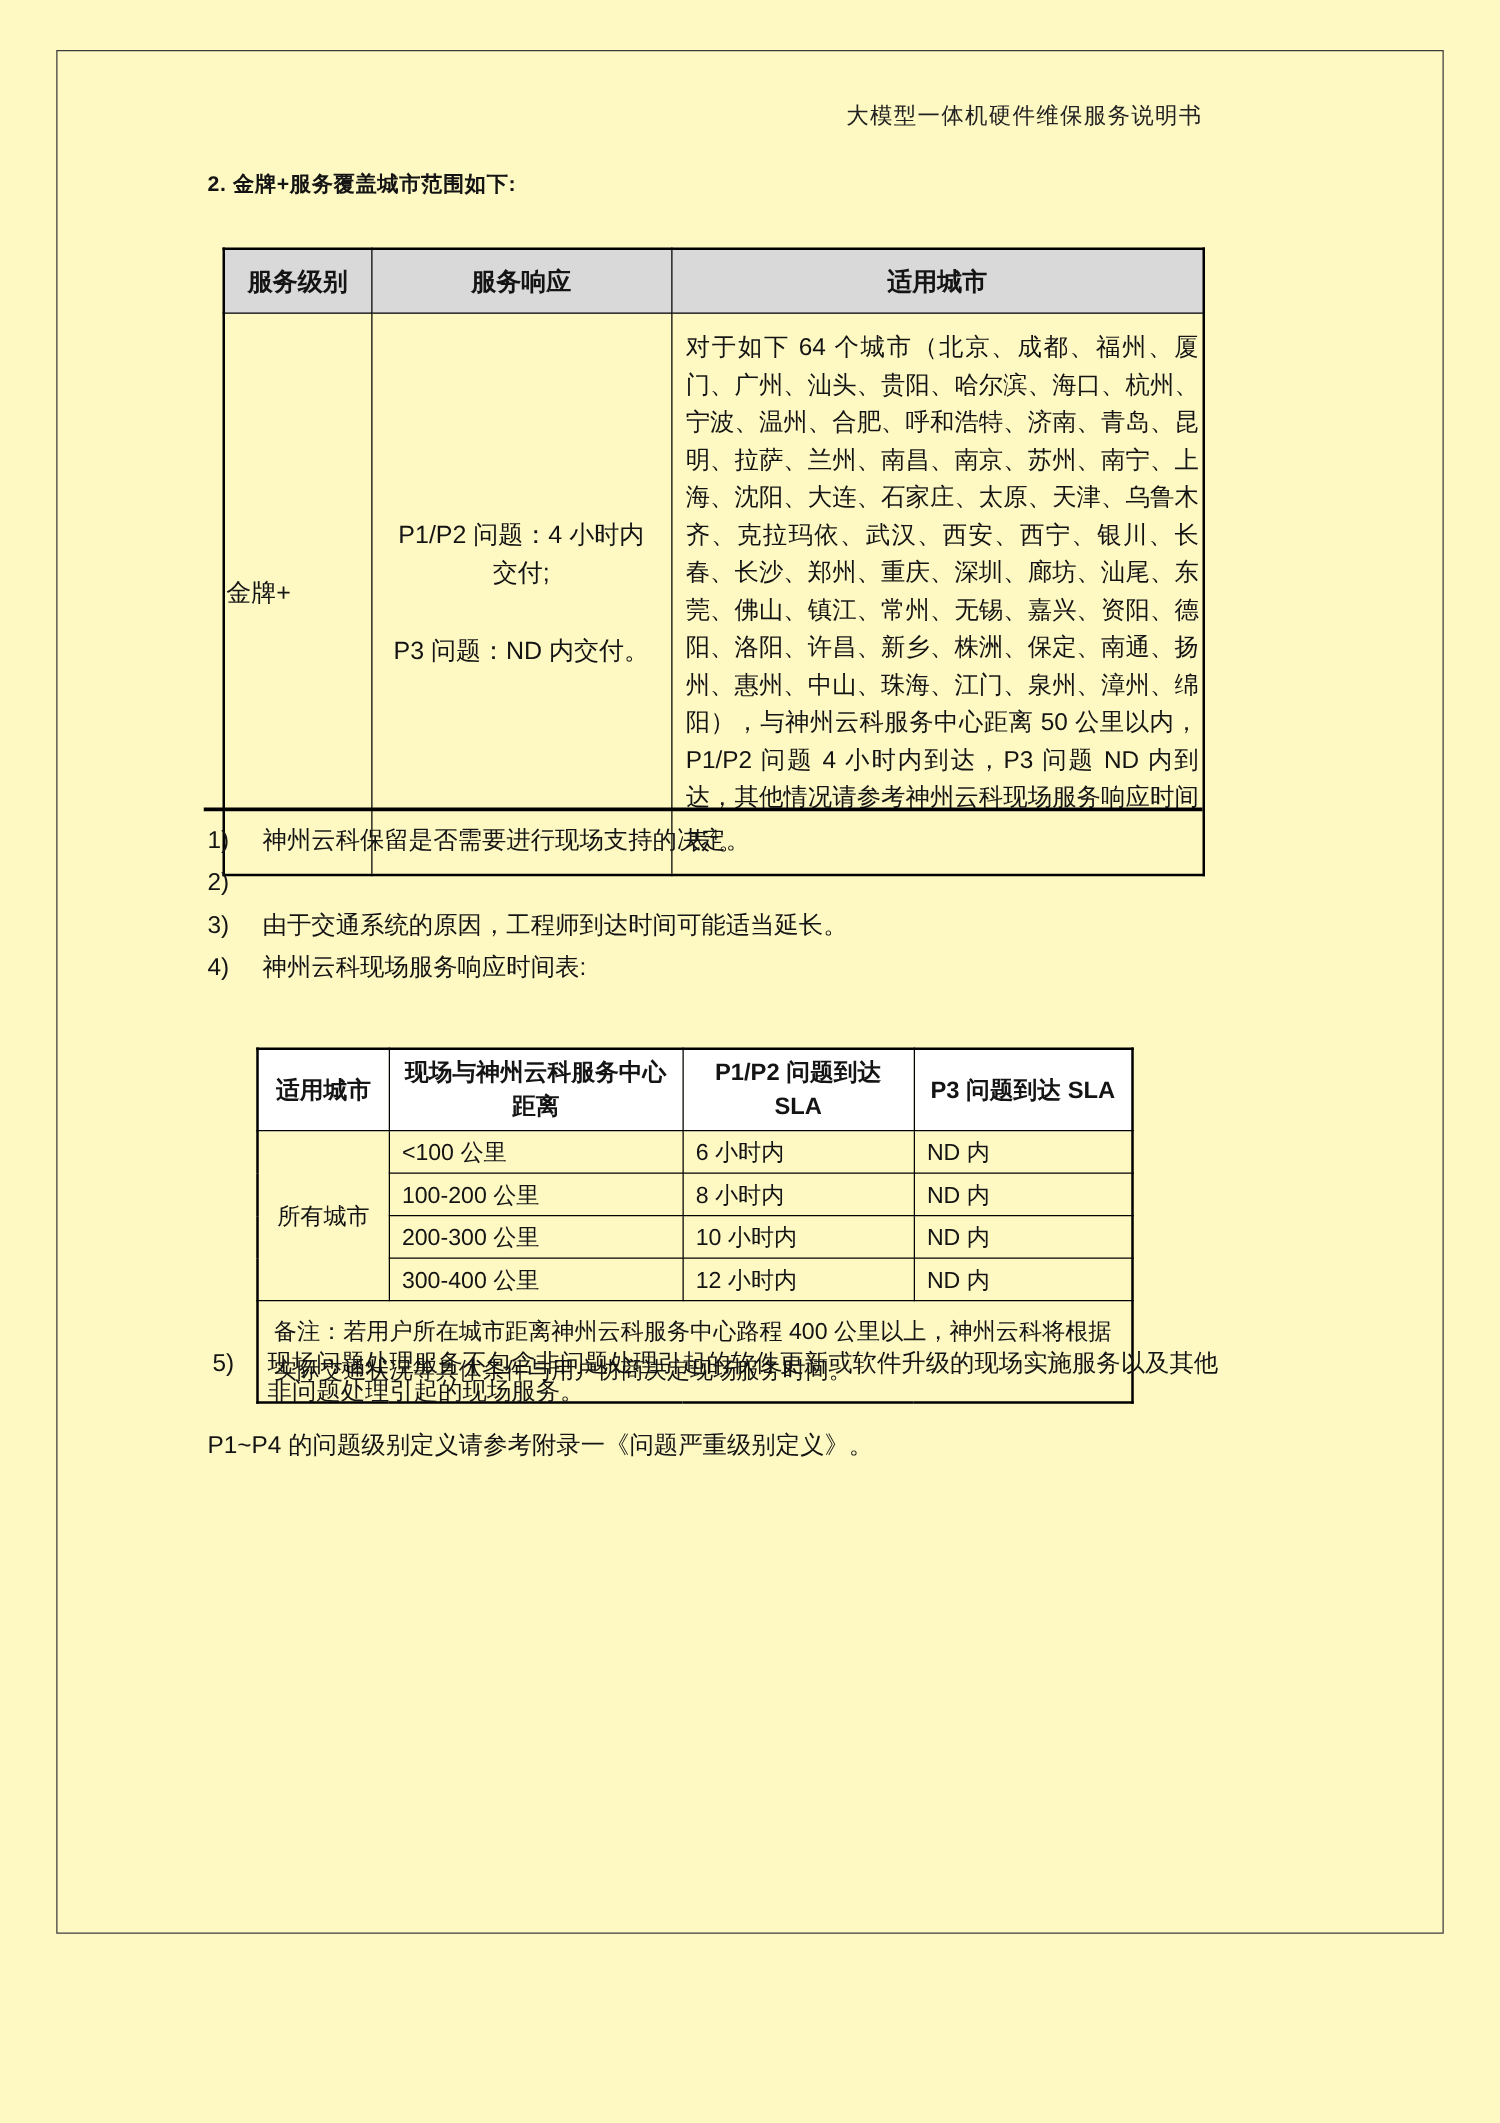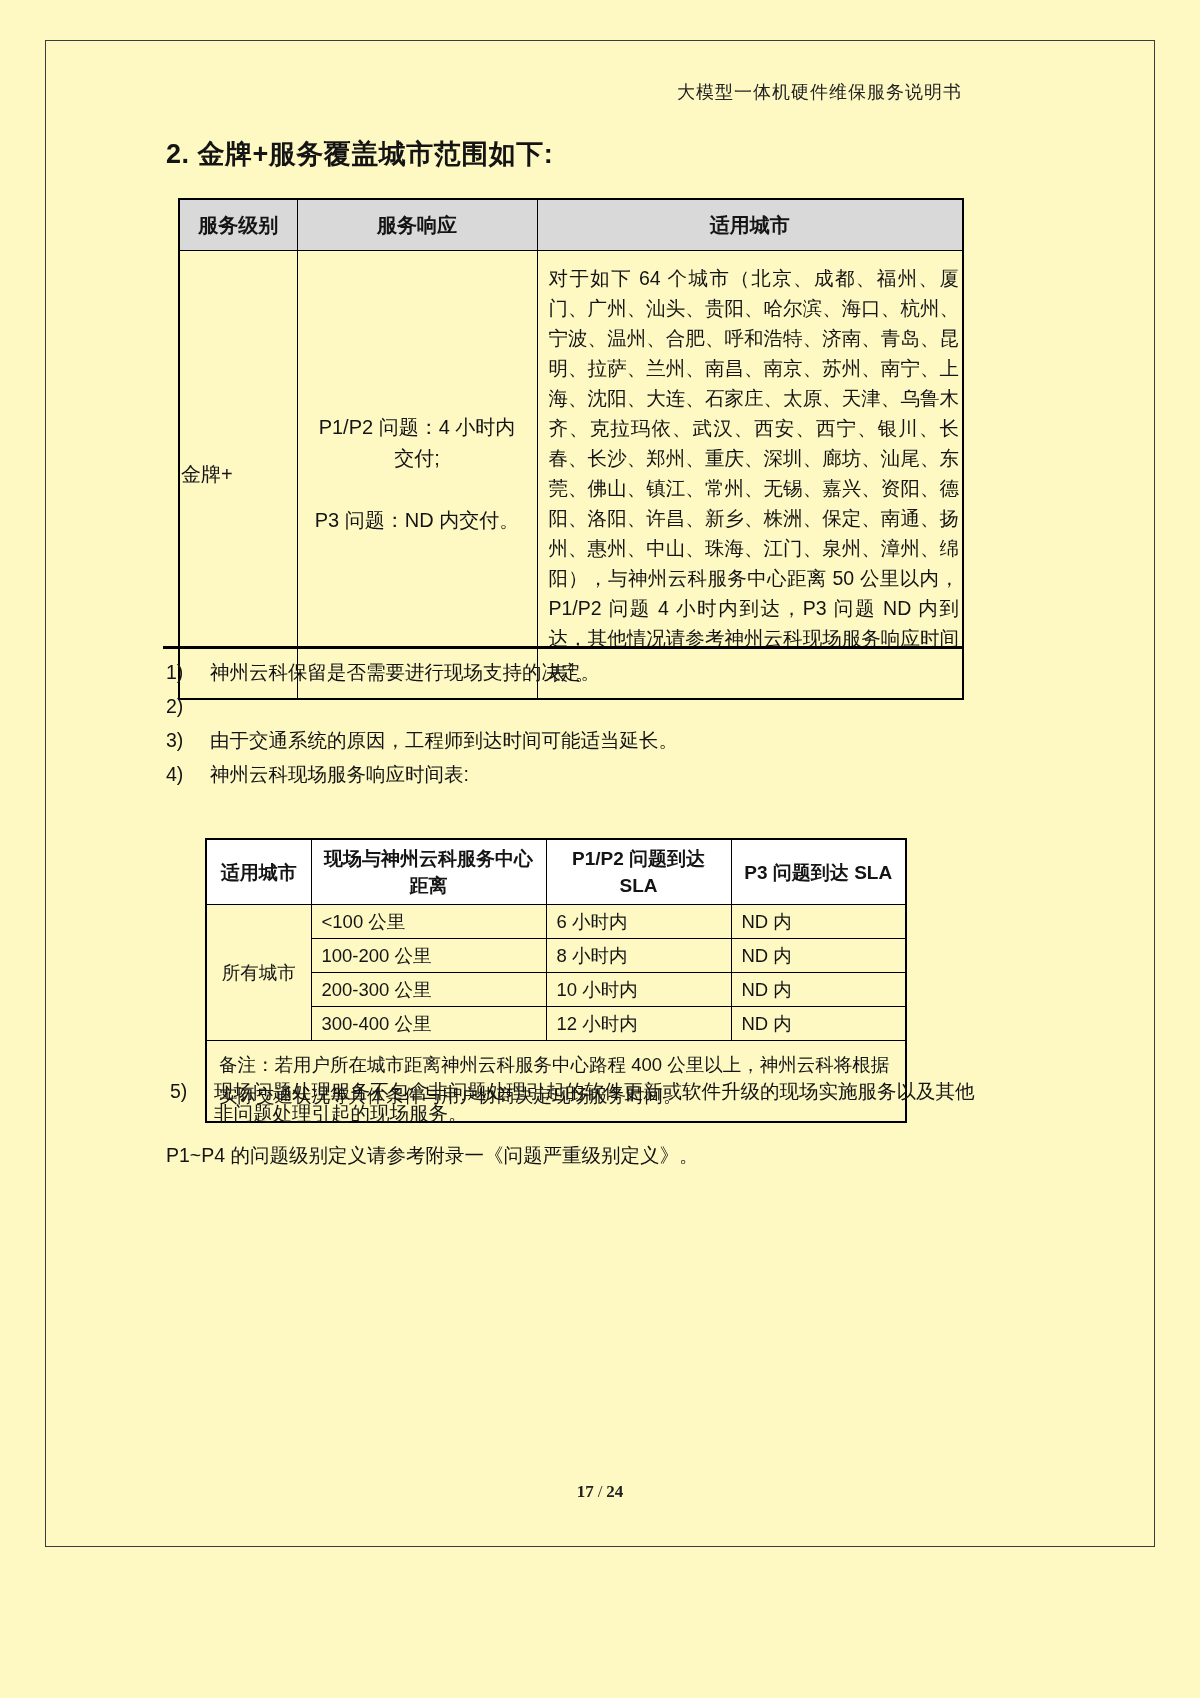--- a/index.html
+++ b/index.html
@@ -10,21 +10,21 @@
   .page-border {
     position:absolute; left:45px; top:40px; width:1108px; height:1505px;
     border:1px solid #3c3c3c;
   }
   .doc-header {
     position:absolute; top:80px; left:0; width:962px; text-align:right;
     font-family:"Liberation Serif", serif; font-size:18px; color:#222;
     letter-spacing:1px;
   }
   .sec-title {
-    position:absolute; left:166px; top:136px; font-size:27px; font-weight:bold;
+    position:absolute; left:166px; top:136px; font-size:17px; font-weight:bold;
     letter-spacing:0.5px;
   }
   
   table.t1 {
     position:absolute; left:178px; top:198px; width:784px;
     border-collapse:collapse; table-layout:fixed; border:2px solid #000;
   }
   table.t1 th, table.t1 td { border:1px solid #000; }
   table.t1 thead th {
     background:#d9d9d9; height:48px; font-size:20px; font-weight:bold;
@@ -174,16 +174,13 @@
     </tbody>
   </table>
 
   <div class="item5">
     <span class="num">5)</span>
     <span class="txt">现场问题处理服务不包含非问题处理引起的软件更新或软件升级的现场实施服务以及其他非问题处理引起的现场服务。</span>
   </div>
 
   <div class="closing">P1~P4 的问题级别定义请参考附录一《问题严重级别定义》。</div>
 
-  <div class="doc-footer">
-    <span>17</span><span class="sep">/</span><span>24</span>
-  </div>
 </div>
 
 </body></html>

